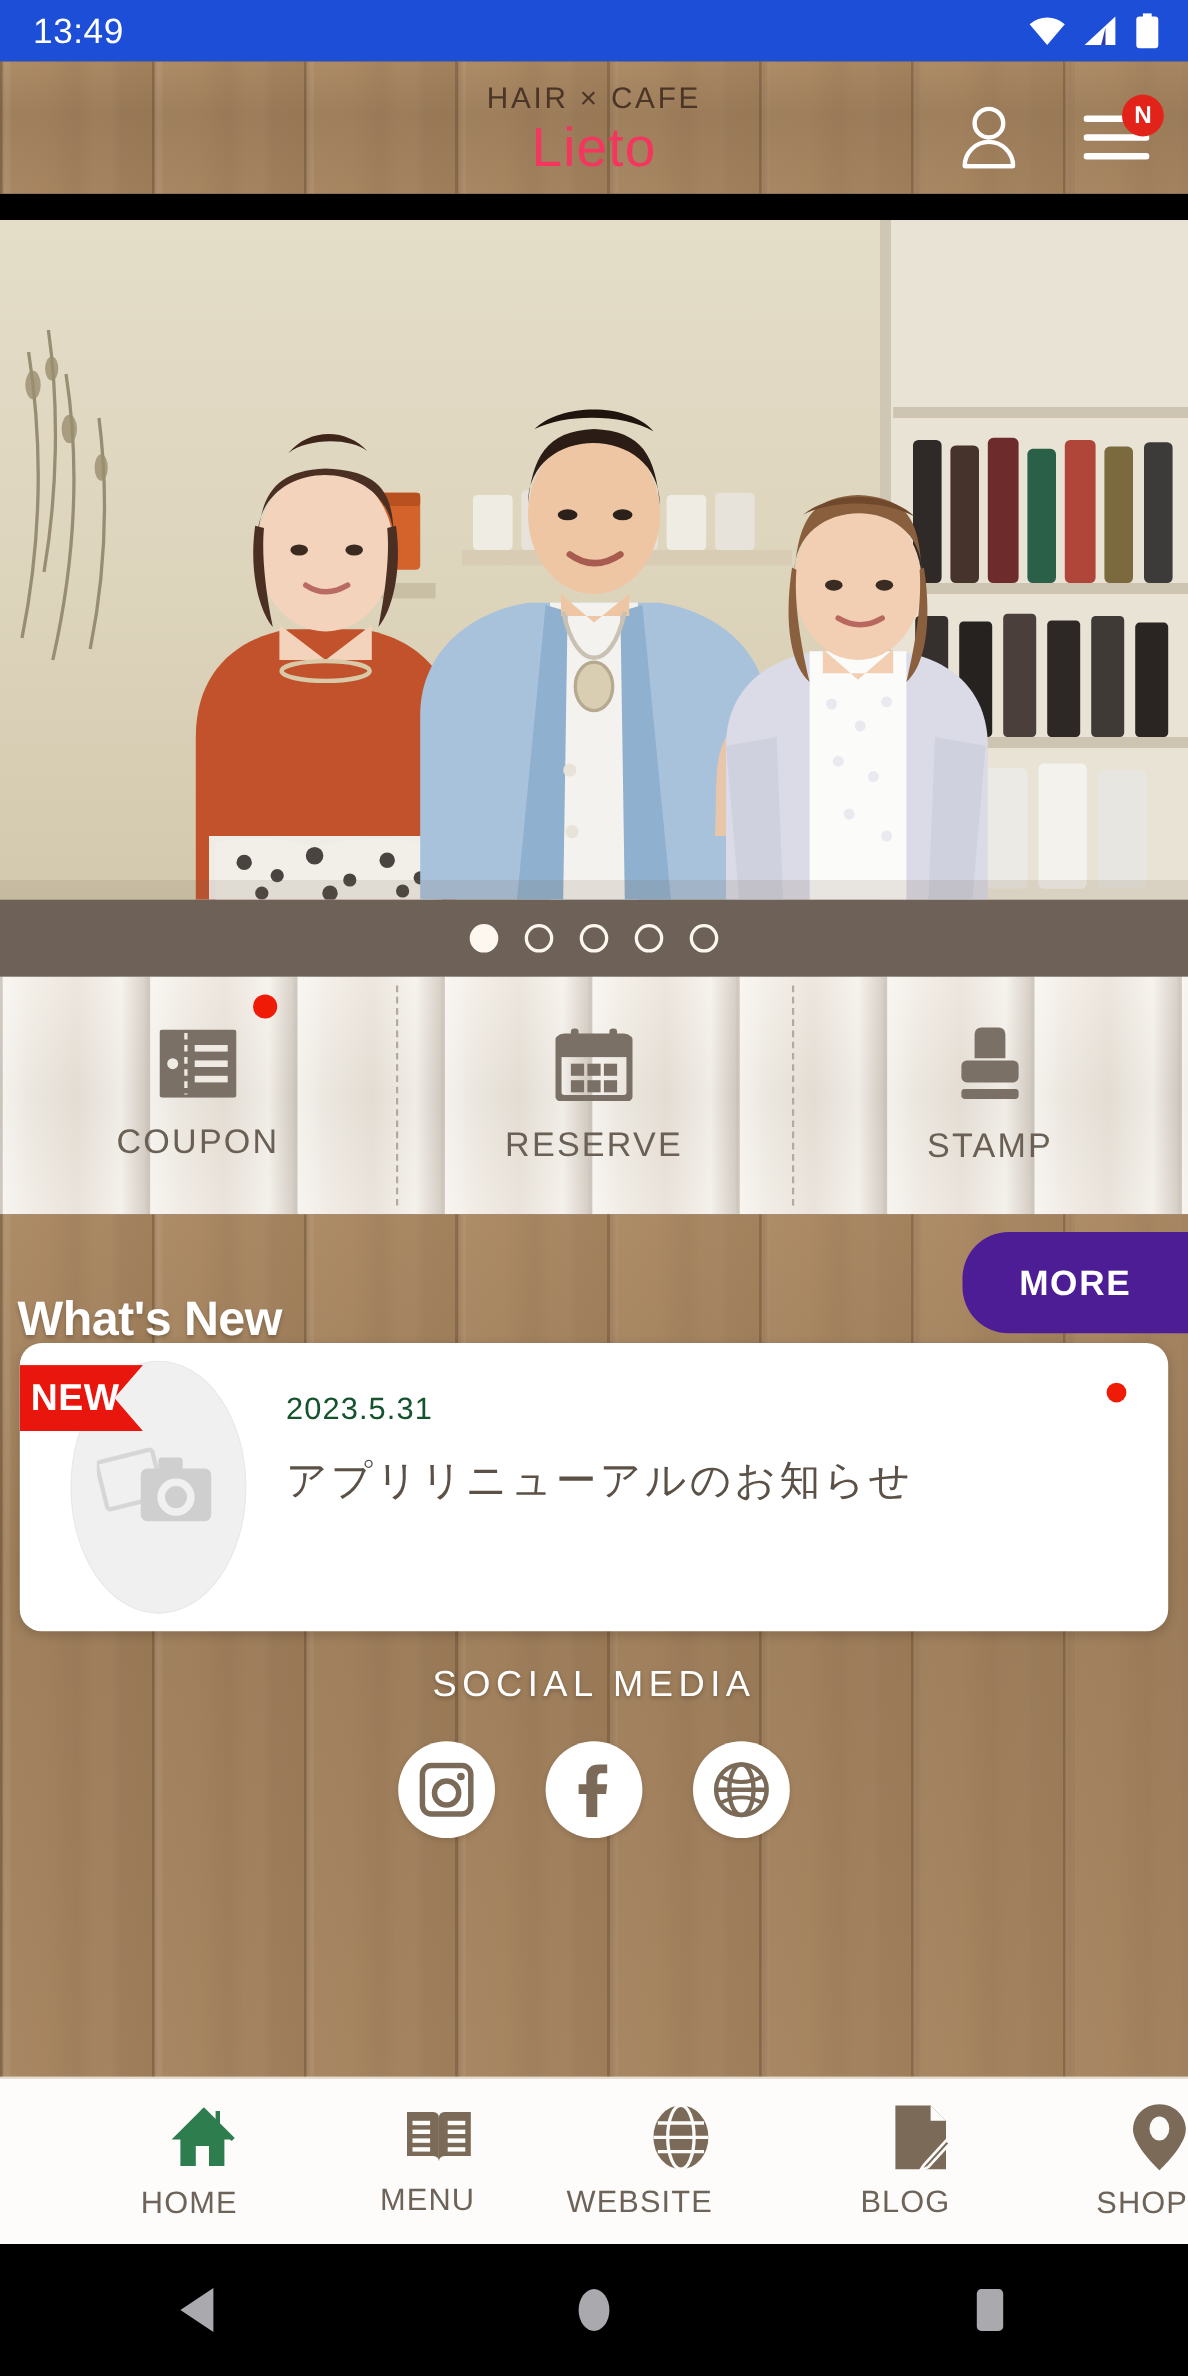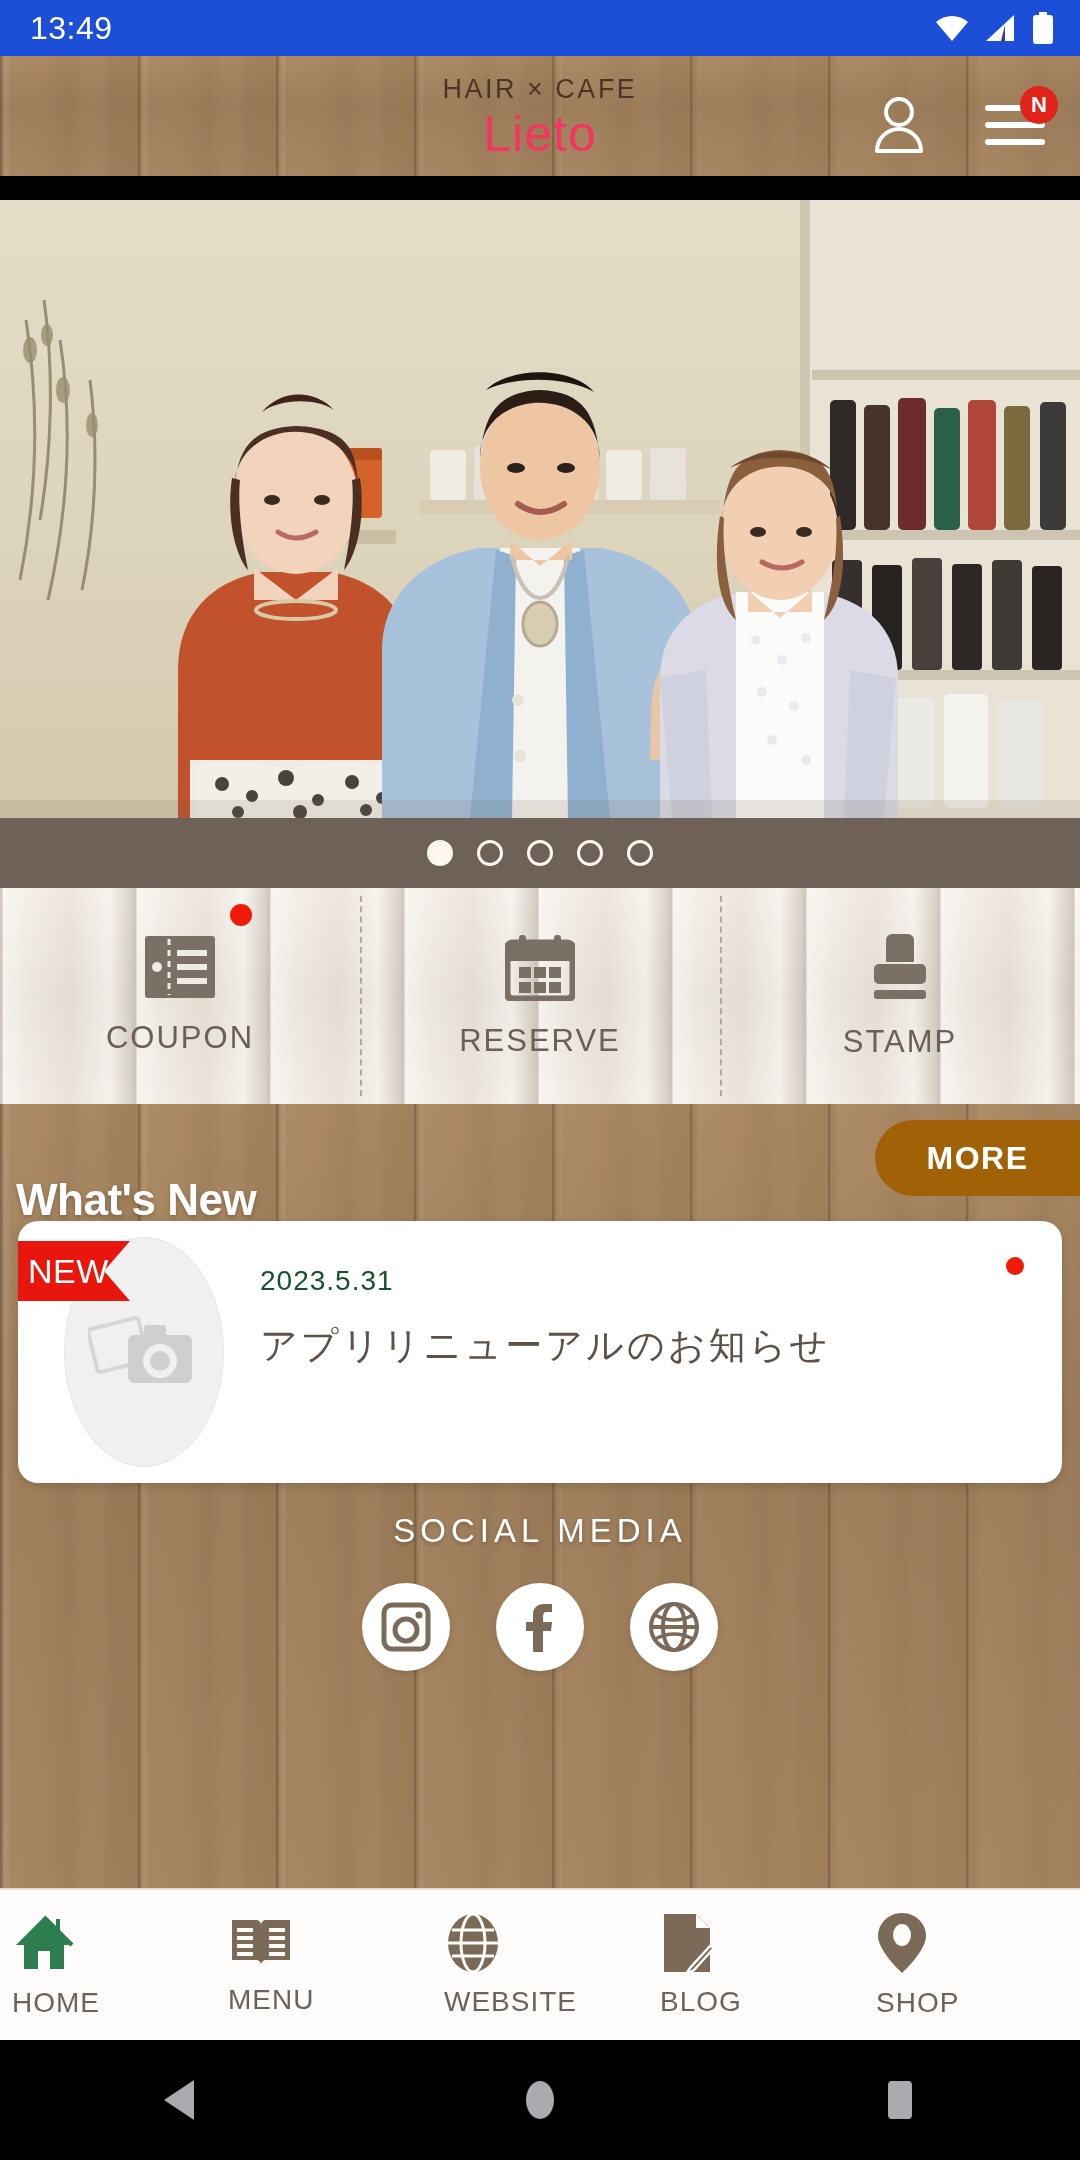--- a/index.html
+++ b/index.html
@@ -119,36 +119,36 @@
   .news-head { position:relative; height:112px; }
   .news-title {
     position:absolute; left:16px; top:31px;
     font-size:44px; font-weight:700; color:#fff;
     letter-spacing:-.5px;
     text-shadow:0 2px 4px rgba(0,0,0,.22);
     margin-top:40px;
   }
   .more-btn {
     position:absolute; right:0; top:16px;
-    height:76px; width:205px;
-    background:#a16207;
+    height:92px; width:205px;
+    background:#4c1d95;
     border-radius:42px 0 0 42px;
     display:flex; align-items:center; justify-content:center;
     color:#fff; font-size:32px; font-weight:700; letter-spacing:1.5px;
   }
   .news-card {
     position:absolute; left:18px; top:117px; width:1044px; height:262px;
     background:#fff; border-radius:20px;
     box-shadow:0 3px 10px rgba(0,0,0,.16);
     overflow:hidden;
   }
   .ribbon {
     position:absolute; left:0; top:20px; width:112px; height:60px;
     background:#e8160c; color:#fff;
-    font-size:34px; font-weight:400; letter-spacing:.5px;
+    font-size:34px; font-weight:700; letter-spacing:.5px;
     display:flex; align-items:center; padding-left:10px;
     clip-path:polygon(0 0, 112px 0, 86px 30px, 112px 60px, 0 60px);
     z-index:3;
   }
   .news-thumb {
     position:absolute; left:46px; top:16px; width:160px; height:230px;
     border-radius:50%/50%; background:#f0f0f0;
     border:1px solid #e7e7e7;
     display:flex; align-items:center; justify-content:center;
   }
@@ -175,23 +175,22 @@
     box-shadow:0 2px 6px rgba(0,0,0,.12);
   }
 
   
   .bottomnav {
     position:absolute; bottom:120px; left:0; width:1080px; height:152px;
     background:#fdfcfa; border-top:2px solid #e6ded2;
     display:flex;
   }
   .nav-item {
-    flex:1; display:flex; flex-direction:column; align-items:flex-start; justify-content:center;
+    flex:1; display:flex; flex-direction:column; align-items:flex-end; justify-content:center;
     gap:12px;
-    margin-left:12px;
   }
   .nav-label { font-size:28px; color:#6e6359; letter-spacing:1px; }
   .nav-item.active .nav-label { color:#6e6359; }
 
   
   .androidnav {
     position:absolute; bottom:0; left:0; width:1080px; height:120px;
     background:#000; display:flex; align-items:center; justify-content:space-around;
   }
   .and-btn { width:120px; height:120px; display:flex; align-items:center; justify-content:center; }

